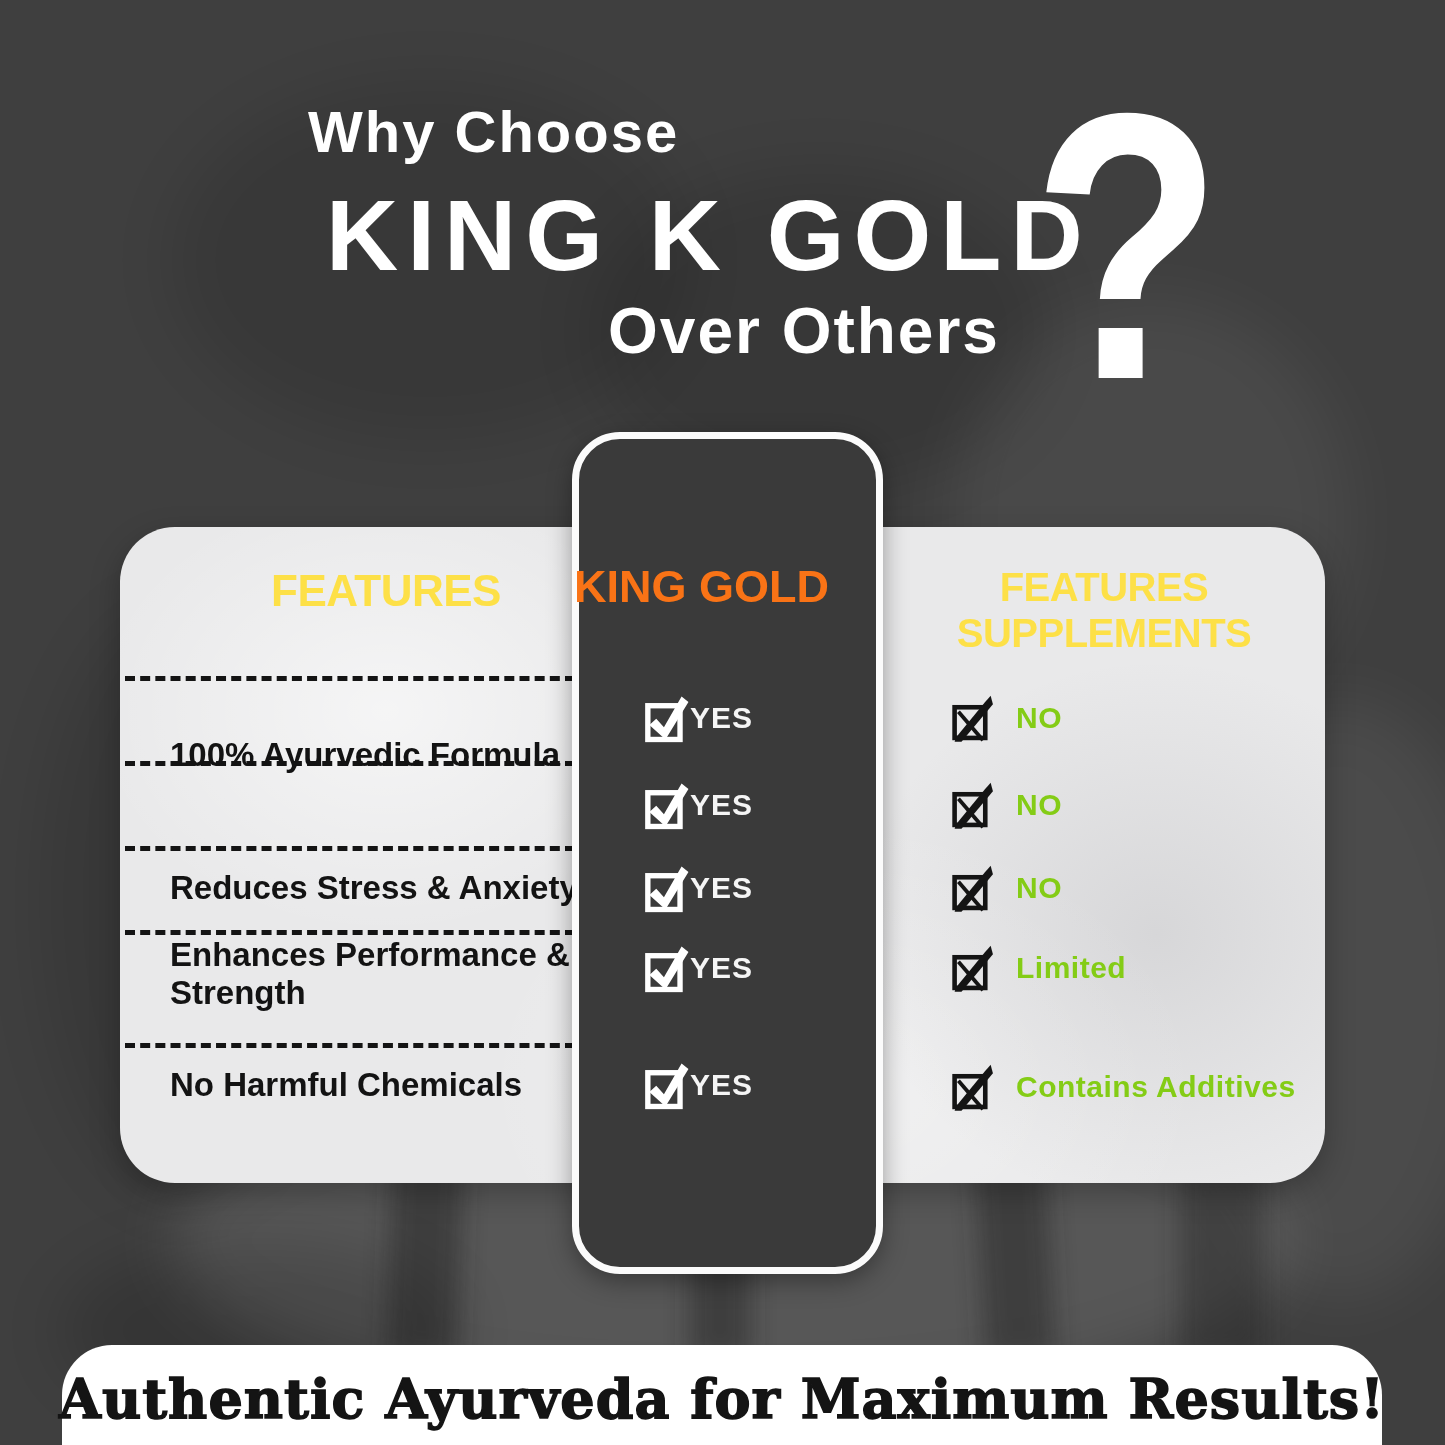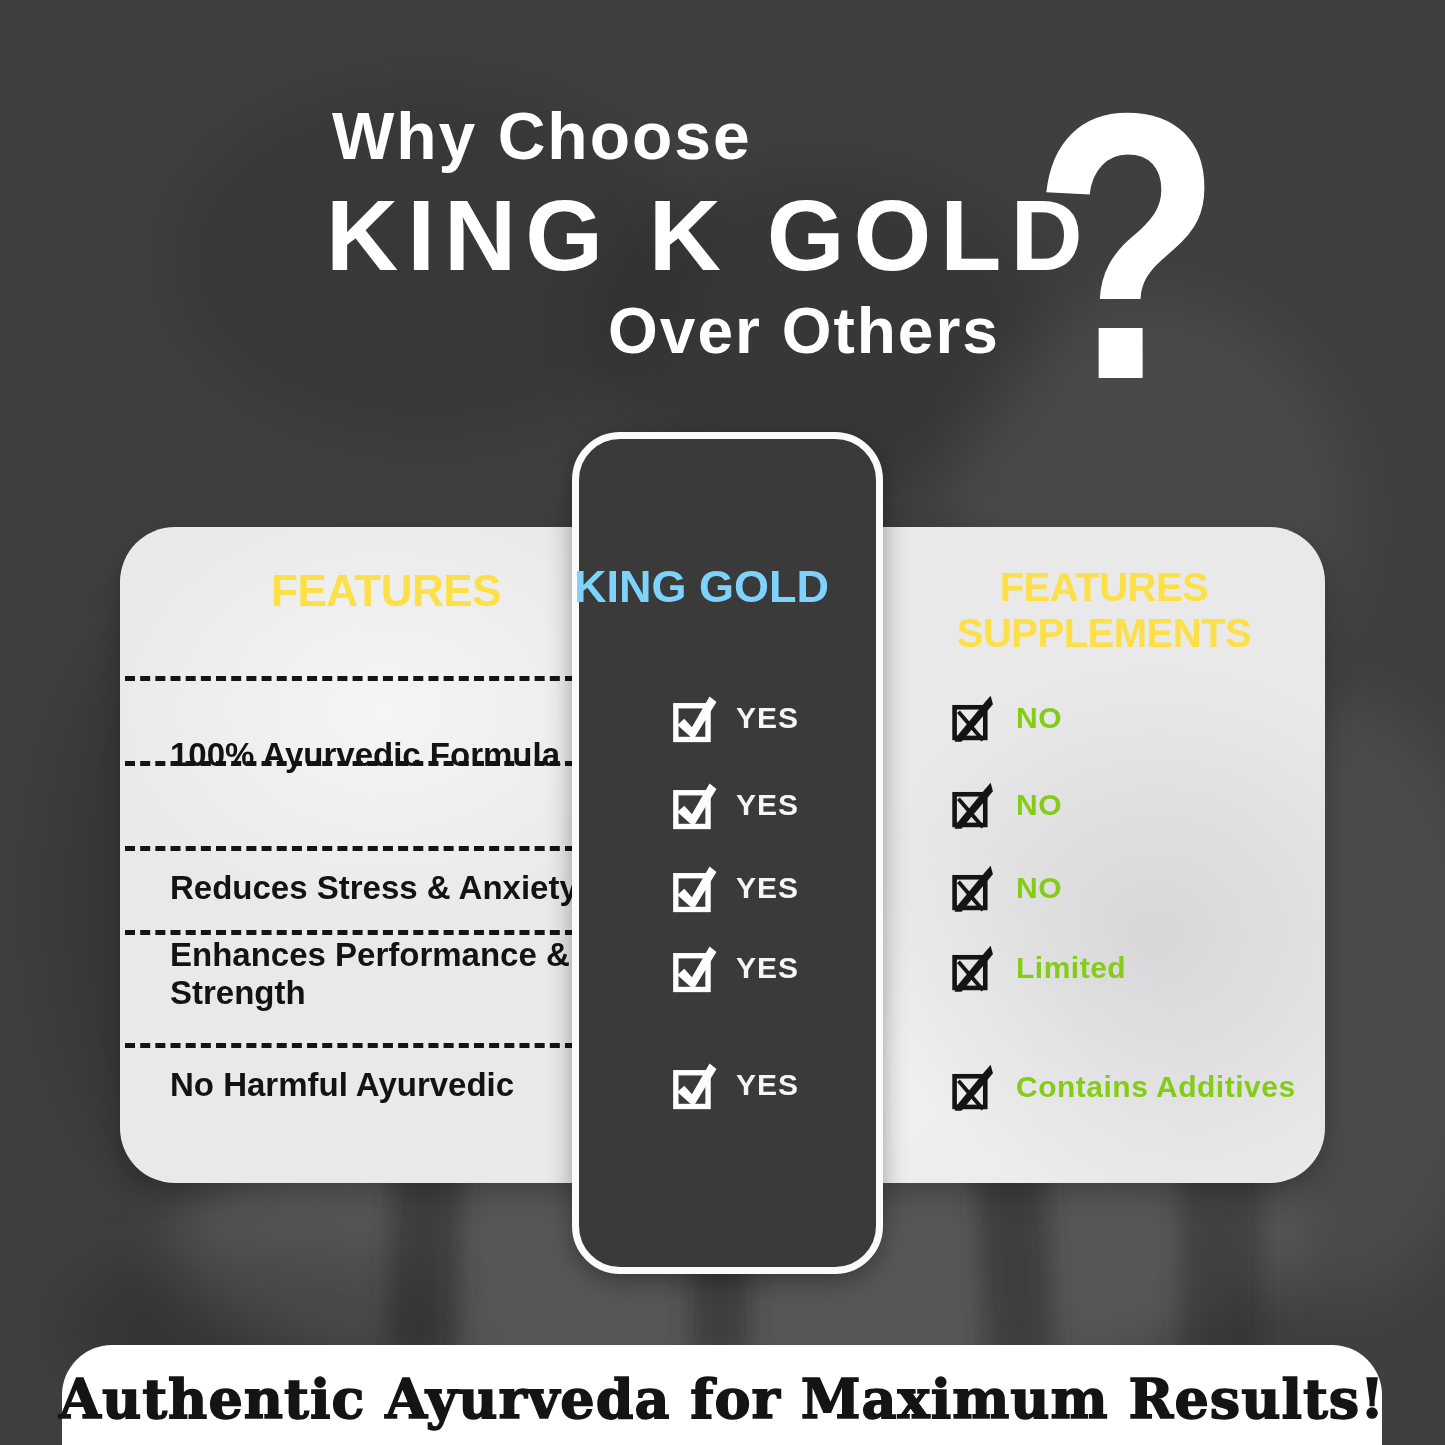--- a/index.html
+++ b/index.html
@@ -6,21 +6,21 @@
   #poster{
     position:relative;width:1445px;height:1445px;overflow:hidden;
     background:#3f3f3f;
     font-family:"Liberation Sans",sans-serif;
   }
   #poster *{box-sizing:border-box;}
   .bg-art{position:absolute;left:0;top:0;z-index:0;}
 
   
   .title-line{position:absolute;color:#ffffff;z-index:2;white-space:nowrap;}
-  .title-why{left:332px;top:98px;font-size:66px;font-weight:bold;letter-spacing:2px;}
+  .title-why{left:308px;top:98px;font-size:58px;font-weight:bold;letter-spacing:2px;}
   .title-brand{left:326px;top:178px;font-size:100px;font-weight:bold;letter-spacing:9px;}
   .title-over{left:608px;top:294px;font-size:64px;font-weight:bold;letter-spacing:2px;}
   .q-mark{
     position:absolute;left:1032px;top:57px;z-index:2;color:#ffffff;
     font-size:380px;line-height:1;font-weight:bold;
     transform:scaleX(0.82);transform-origin:left top;
   }
 
   
   .light-panel{
@@ -35,38 +35,38 @@
   }
   .dark-phone{
     position:absolute;left:572px;top:432px;width:311px;height:842px;z-index:3;
     background:#3a3a3a;border:7px solid #fbfbfb;border-radius:48px;
     box-shadow:0 8px 24px rgba(0,0,0,0.35);
   }
 
   
   .col-header{position:absolute;font-weight:bold;color:#fde047;text-align:center;letter-spacing:-0.5px;}
   .features-header{left:186px;top:566px;width:400px;font-size:44px;z-index:2;}
-  .kinggold-header{left:572px;top:561px;width:259px;font-size:45px;color:#7dd3fc;z-index:4;letter-spacing:0;}
+  .kinggold-header{left:572px;top:561px;width:259px;font-size:45px;color:#f97316;z-index:4;letter-spacing:0;}
   .ordinary-header{left:884px;top:564px;width:440px;font-size:40px;line-height:46px;z-index:2;}
 
   
   .row-divider{position:absolute;left:125px;width:450px;height:0;border-top:5px dashed #141414;z-index:2;}
   .d1{top:676px;}.d2{top:761px;}.d3{top:846px;}.d4{top:930px;}.d5{top:1043px;}
 
   
   .feature-label{
     position:absolute;left:170px;width:440px;z-index:2;
     font-size:33px;line-height:38px;font-weight:bold;color:#131313;
   }
   .f1{top:736px;}.f2{top:786px;}.f3{top:869px;}.f4{top:936px;}.f5{top:1066px;}
 
   
   .cell{position:absolute;display:flex;align-items:center;height:54px;}
   .cell .icon{flex:0 0 auto;display:block;}
-  .yes-cell{left:672px;width:210px;gap:18px;z-index:4;}
+  .yes-cell{left:644px;width:210px;z-index:4;}
   .yes-cell .val{font-size:30px;font-weight:bold;color:#f5f5f5;letter-spacing:1px;}
   .no-cell{left:950px;width:370px;gap:20px;z-index:2;}
   .no-cell .val{font-size:30px;font-weight:bold;color:#84cc16;letter-spacing:0.5px;}
   .c1{top:691px;}.c2{top:778px;}.c3{top:861px;}.c4{top:941px;}.c5{top:1058px;}
   .c5r{top:1060px;}
 
   
   .bottom-banner{
     position:absolute;left:62px;top:1345px;width:1320px;height:170px;z-index:5;
     background:#ffffff;border-radius:50px;
@@ -118,21 +118,21 @@
 
   <div class="row-divider d1"></div>
   <div class="row-divider d2"></div>
   <div class="row-divider d3"></div>
   <div class="row-divider d4"></div>
   <div class="row-divider d5"></div>
 
   <div class="feature-label f1">100% Ayurvedic Formula</div>
   <div class="feature-label f3">Reduces Stress &amp; Anxiety</div>
   <div class="feature-label f4">Enhances Performance &amp; Strength</div>
-  <div class="feature-label f5">No Harmful Ayurvedic</div>
+  <div class="feature-label f5">No Harmful Chemicals</div>
 
   <div class="cell yes-cell c1">
     <svg class="icon" viewBox="0 0 60 64" width="46" height="50">
       <rect x="5" y="16" width="42" height="44" fill="none" stroke="#ffffff" stroke-width="7"></rect>
       <polygon points="7,41 16,33 26,44 49,4 58,11 28,60" fill="#ffffff"></polygon>
     </svg>
     <span class="val">YES</span>
   </div>
   <div class="cell yes-cell c2">
     <svg class="icon" viewBox="0 0 60 64" width="46" height="50">

